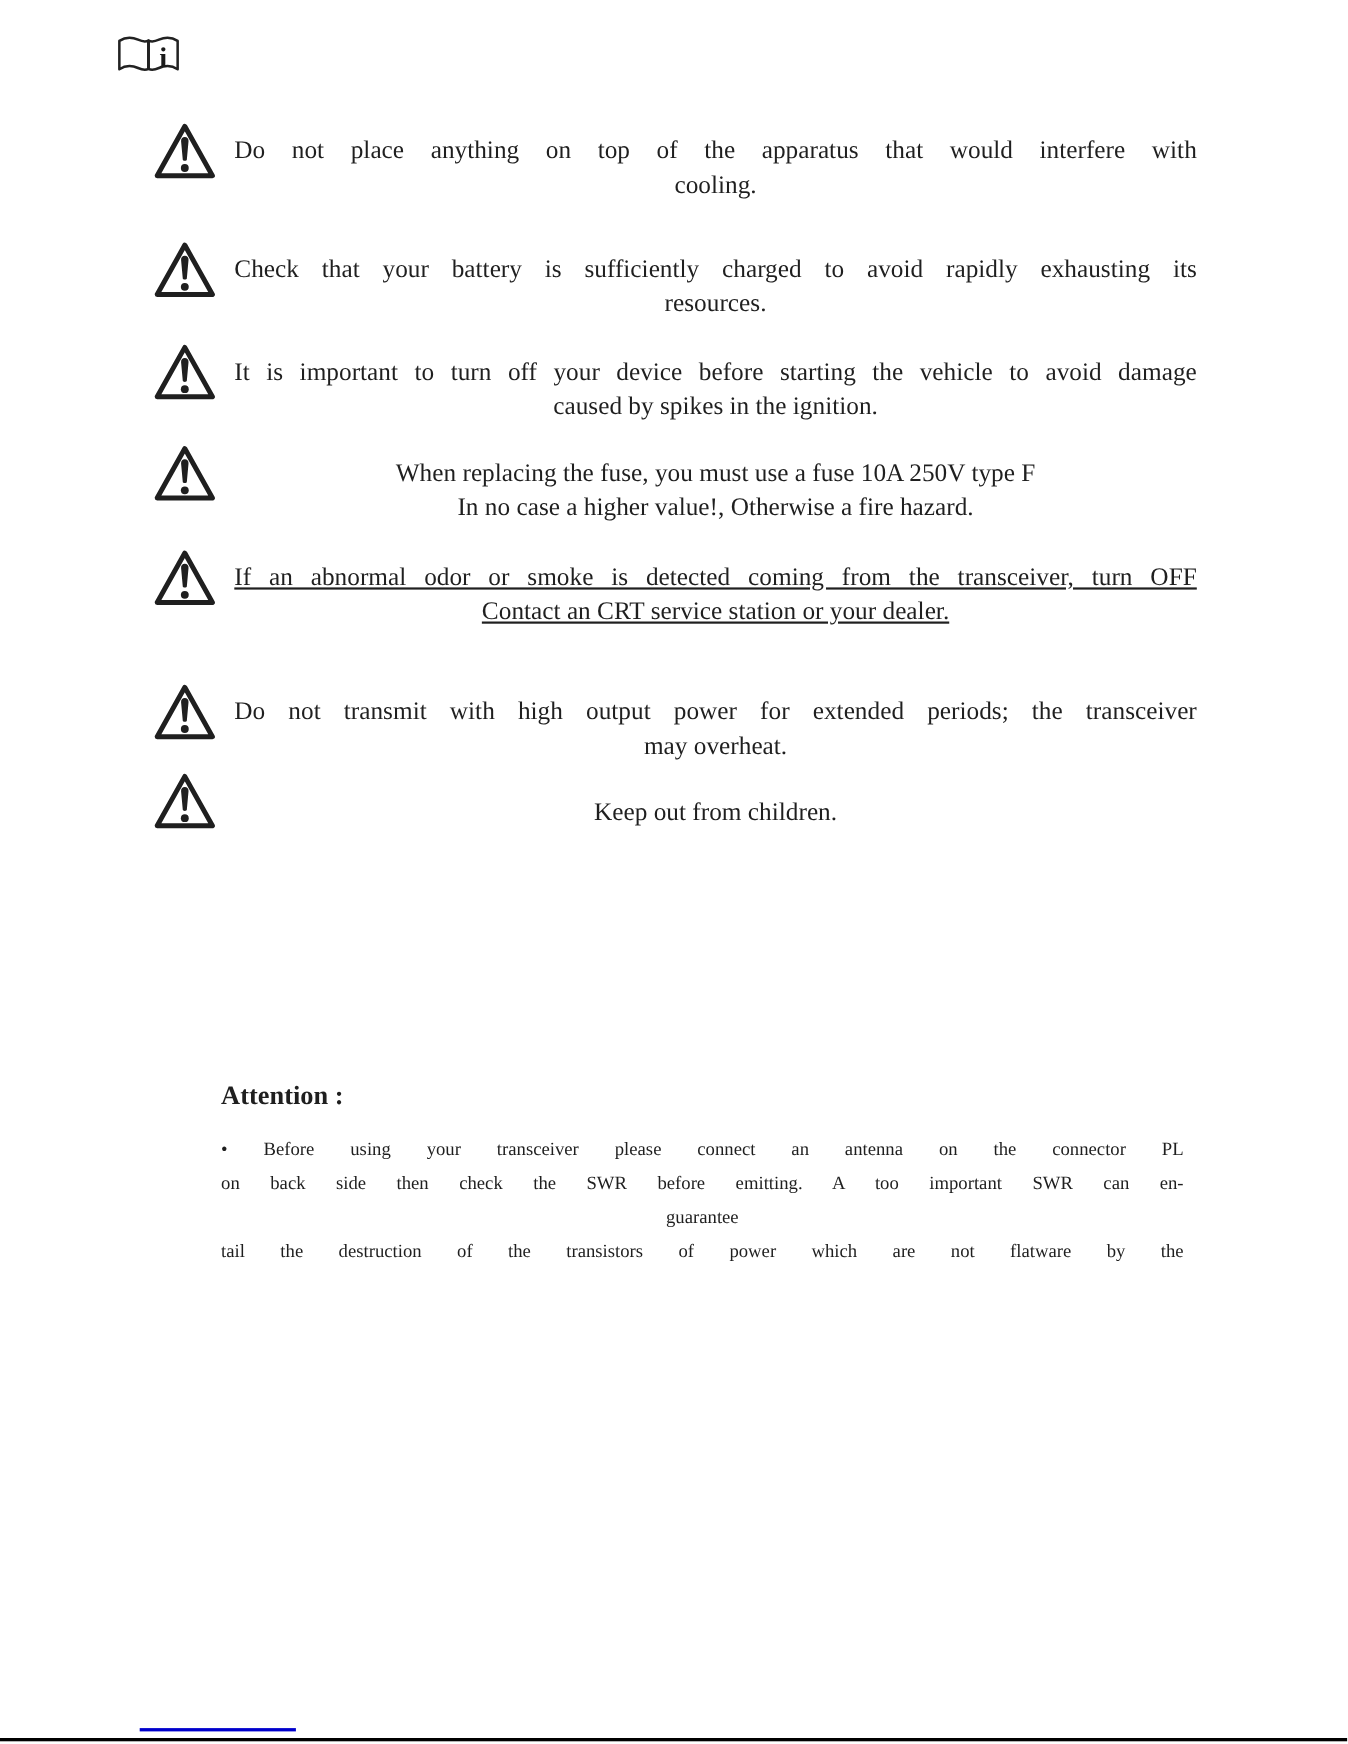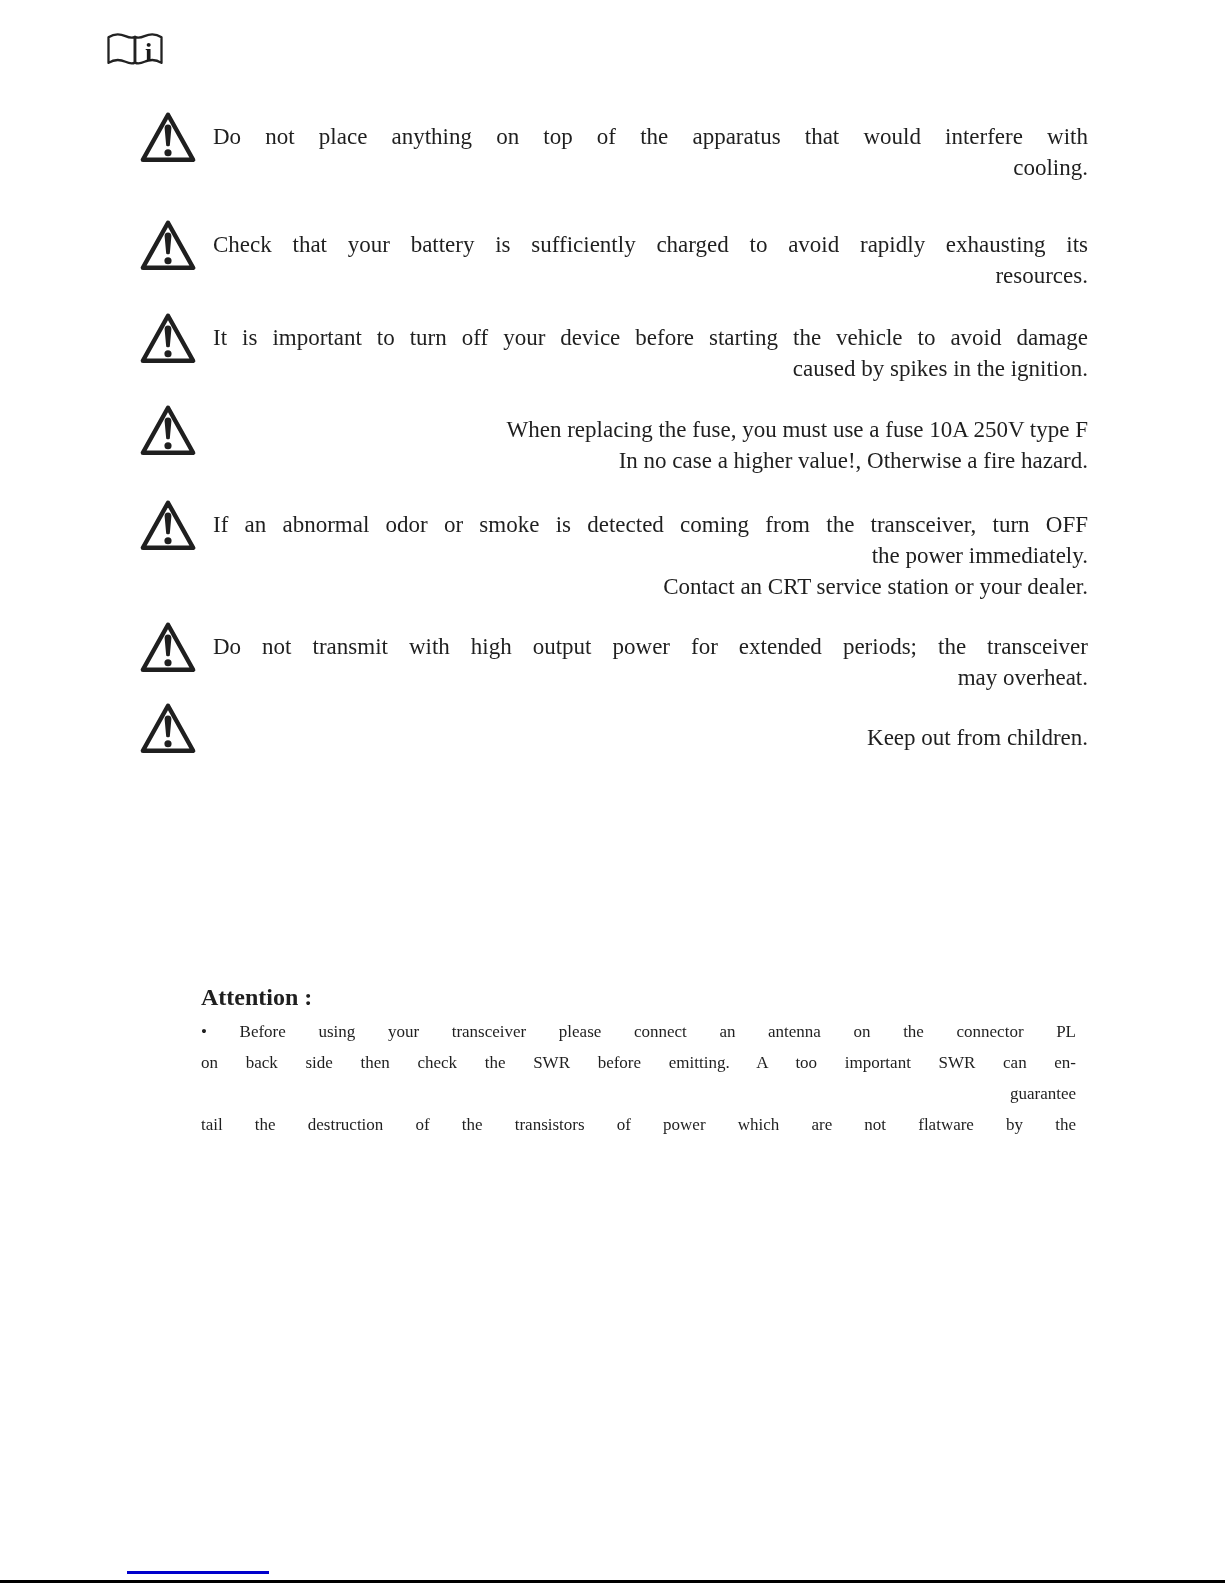--- a/index.html
+++ b/index.html
@@ -32,57 +32,57 @@
     position: absolute;
     left: 127px;
     width: 949px; 
     display: flex;
     align-items: flex-start;
   }
   .warning-row:nth-of-type(1) { top: 110px; }
   .warning-row:nth-of-type(2) { top: 218px; }
   .warning-row:nth-of-type(3) { top: 311px; }
   .warning-row:nth-of-type(4) { top: 403px; }
-  .warning-row:nth-of-type(5) { top: 498px; }
+  .warning-row:nth-of-type(5) { top: 498px; text-decoration: underline; }
   .warning-row:nth-of-type(6) { top: 620px; }
   .warning-row:nth-of-type(7) { top: 701px; }
 
   .tri-icon {
     flex: 0 0 58px;
     width: 58px;
     height: 55px;
     margin-right: 16px;
     color: #1f1f1f;
   }
   .warning-text {
     flex: 1 1 auto;
     padding-top: 11px;
     font-size: 23px;
     line-height: 31px;
   }
   .warning-row:nth-of-type(7) .warning-text { padding-top: 21px; }
 
-  .tline { text-align: right; }
+  .tline { text-align: center; }
   .tline.fill {
     text-align: justify;
     text-align-last: justify;
   }
 
   
   .attention {
     position: absolute;
     left: 201px;
     top: 981px;
     width: 875px;
   }
   .attention-title {
     font-weight: bold;
     font-size: 24px;
     line-height: 32px;
-    margin-bottom: 3px;
+    margin-bottom: 16px;
   }
   .attention-body .tline {
     font-size: 17px;
     line-height: 31px;
   }
 
   
   .footer-link-underline {
     position: absolute;
     left: 127px;
@@ -172,21 +172,20 @@
   <div class="warning-row">
     <span class="tri-icon">
       <svg viewBox="0 0 60 56" width="58" height="55" aria-hidden="true">
         <path d="M30 4.5 L56 51 H4 Z" fill="none" stroke="currentColor" stroke-width="4.6" stroke-linejoin="round"></path>
         <path d="M30 14.5 c2.3 0 3.7 1.7 3.5 4 l-1.6 17.5 c-0.1 1.3 -3.7 1.3 -3.8 0 l-1.6 -17.5 c-0.2 -2.3 1.2 -4 3.5 -4 Z" fill="currentColor"></path>
         <circle cx="30" cy="43.8" r="3.7" fill="currentColor"></circle>
       </svg>
     </span>
     <div class="warning-text">
           <div class="tline fill">If an abnormal odor or smoke is detected coming from the transceiver, turn OFF</div>
-          <div class="tline">the power immediately.</div>
           <div class="tline">Contact an CRT service station or your dealer.</div>
         </div>
   </div>
 
   <div class="warning-row">
     <span class="tri-icon">
       <svg viewBox="0 0 60 56" width="58" height="55" aria-hidden="true">
         <path d="M30 4.5 L56 51 H4 Z" fill="none" stroke="currentColor" stroke-width="4.6" stroke-linejoin="round"></path>
         <path d="M30 14.5 c2.3 0 3.7 1.7 3.5 4 l-1.6 17.5 c-0.1 1.3 -3.7 1.3 -3.8 0 l-1.6 -17.5 c-0.2 -2.3 1.2 -4 3.5 -4 Z" fill="currentColor"></path>
         <circle cx="30" cy="43.8" r="3.7" fill="currentColor"></circle>

